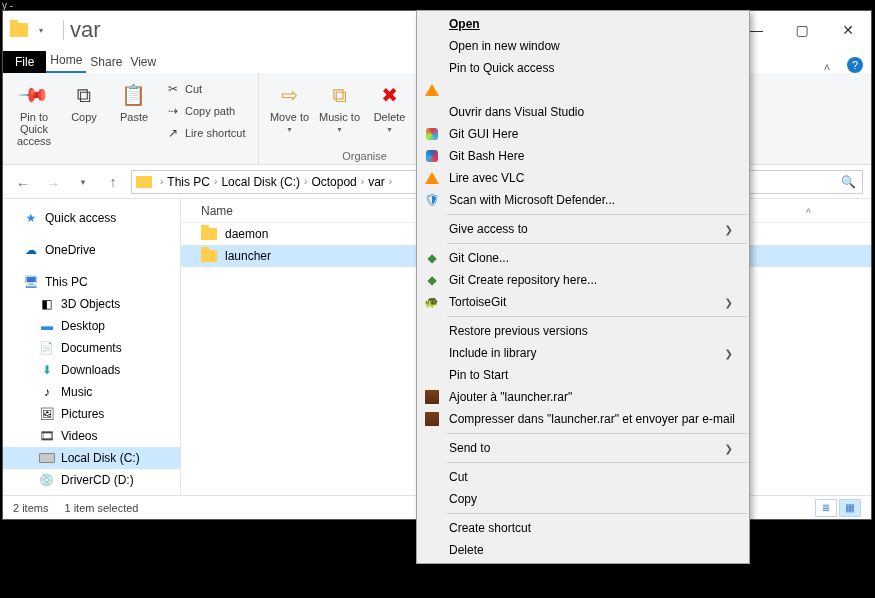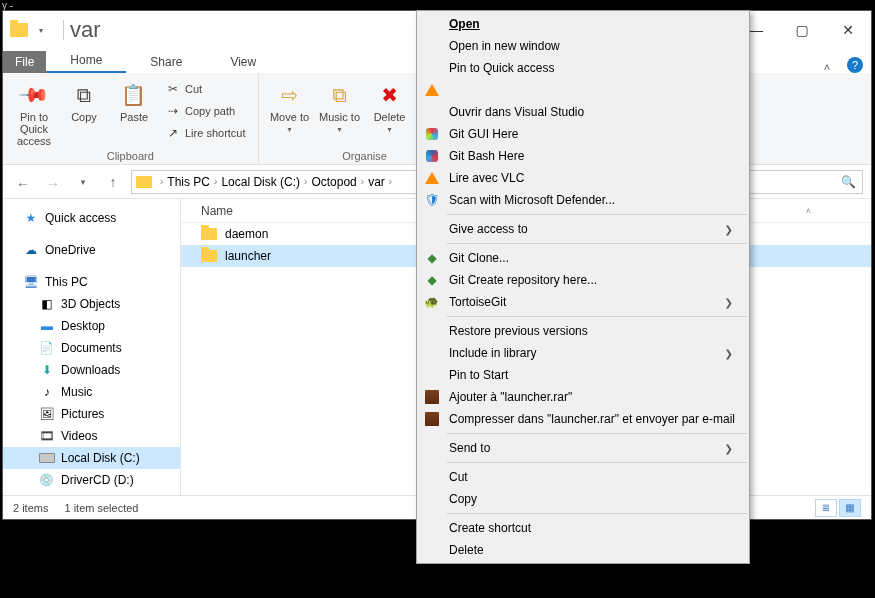--- a/index.html
+++ b/index.html
@@ -11,22 +11,22 @@
   .qat { display: flex; align-items: center; gap: 2px; padding: 0 6px; }
   .qat .ic { width: 20px; height: 20px; display: flex; align-items: center; justify-content: center; }
   .folder-icon { width: 18px; height: 14px; background: #ffcf4b; border-radius: 1px; position: relative; }
   .folder-icon::before { content: ""; position: absolute; top: -3px; left: 0; width: 8px; height: 3px; background: #ffcf4b; border-radius: 1px 1px 0 0; }
   .title-sep { width: 1px; height: 20px; background: #ccc; margin: 0 6px; }
   .title-text { font-size: 22px; color: #555; font-weight: 400;}
   .win-controls { margin-left: auto; display: flex; }
   .win-controls div { width: 46px; height: 30px; display: flex; align-items: center; justify-content: center; font-size: 14px; color: #333; }
   
   .tabs { height: 24px; display: flex; align-items: flex-end; font-size: 12px; }
-  .tab-file { background: #737373; color: #fff; padding: 4px 12px; }
-  .tab { padding: 4px 24px; color: #444; }
+  .tab-file { background: #000000; color: #fff; padding: 4px 12px; }
+  .tab { padding: 4px 4px; color: #444; }
   .tab.active { border-bottom: 2px solid #1979ca; }
   .tabs-spacer { flex: 1; }
   .ribbon-toggle { width: 24px; text-align: center; color: #555; font-size: 11px;}
   .help-icon { width: 16px; height: 16px; border-radius: 50%; background: #1979ca; color: #fff; font-size: 11px; display: flex; align-items: center; justify-content: center; margin: 0 8px; }
   
   .ribbon { height: 92px; background: #f5f6f7; border-bottom: 1px solid #e1e1e1; display: flex; font-size: 11px; color: #444; }
   .group { border-right: 1px solid #e1e1e1; padding: 4px 8px 2px; display: flex; flex-direction: column; }
   .group-content { flex: 1; display: flex; align-items: flex-start; gap: 4px; }
   .group-label { text-align: center; font-size: 11px; color: #666; padding-top: 2px;}
   .big-btn { display: flex; flex-direction: column; align-items: center; justify-content: flex-start; width: 46px; text-align: center; gap: 2px; padding-top: 4px;}
@@ -140,21 +140,20 @@
           <div class="small-btn">
               <span class="g">⇢</span>
               <span>Copy path</span>
             </div>
           <div class="small-btn">
               <span class="g">↗</span>
               <span>Lire shortcut</span>
             </div>
         </div>
       </div>
-      <div class="group-label">Clipboard</div>
     </div>
 
     <div class="group">
       <div class="group-content">
         <div class="big-btn">
           <div class="glyph" style="color:#d9a441">⇨</div>
           <span>Move to</span>
           <span class="drop-caret">▾</span>
         </div>
         <div class="big-btn">

